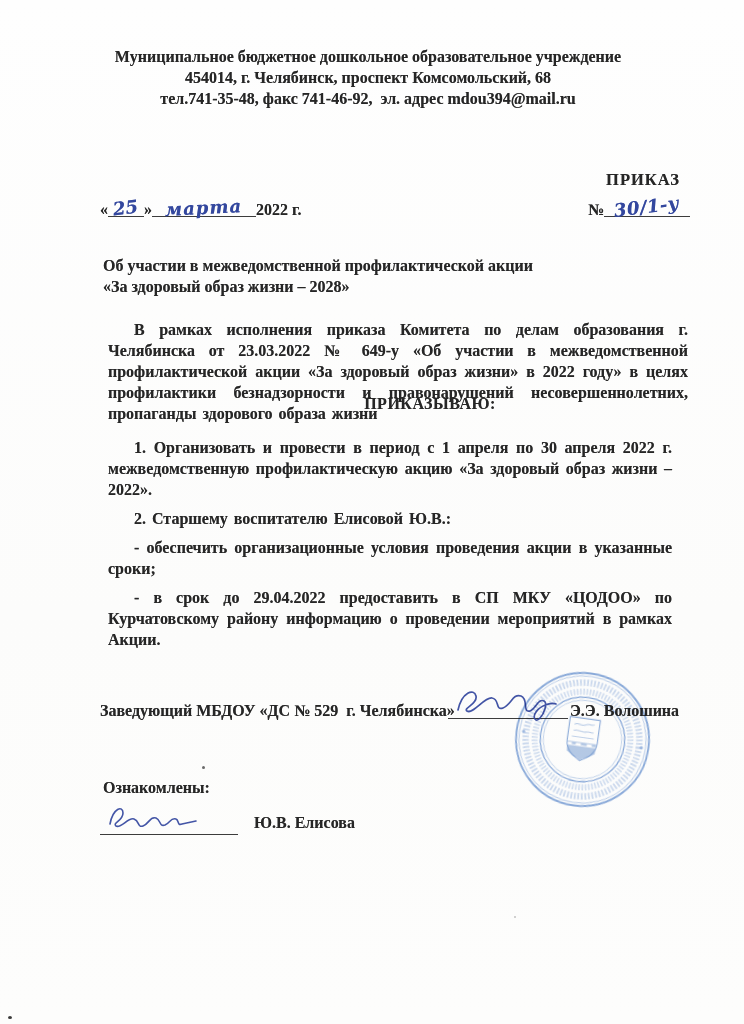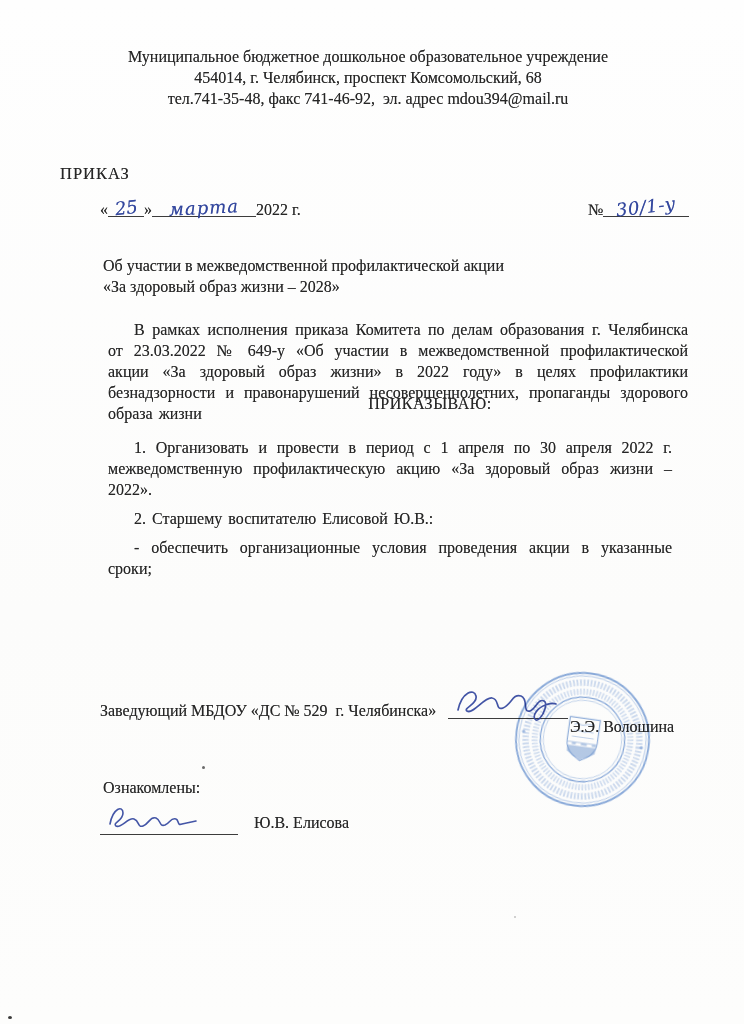--- a/index.html
+++ b/index.html
@@ -5,29 +5,29 @@
   html,body{margin:0;padding:0;background:#e8e8e8;}
   .page{
     position:relative;
     width:744px;height:1024px;
     margin:0 auto;
     background:linear-gradient(180deg,#fefefe 0%,#fcfcfb 60%,#fdfdfc 100%);
     overflow:hidden;
     font-family:"Liberation Serif","DejaVu Serif",serif;
     color:#262626;
   }
-  .scan-text{ text-shadow:0 0 .6px rgba(40,40,40,.55); }
+  .scan-text{ text-shadow:0 0 .6px rgba(40,40,40,.55);font-weight:bold; }
   .hdr{
     position:absolute;left:62px;top:46px;width:612px;
     text-align:center;font-size:16px;line-height:21px;
   }
   .hdr p{margin:0;white-space:pre-wrap;}
   .title{
-    position:absolute;left:60px;top:164px;width:620px;
-    text-align:left;font-size:16.5px;letter-spacing:1px;
+    position:absolute;left:60px;top:170px;width:620px;
+    text-align:right;font-size:16.5px;letter-spacing:1px;
   }
   .date-row{position:absolute;left:0;top:198px;width:744px;height:30px;font-size:16px;}
   .date-left{position:absolute;left:100px;top:0;}
   .order-num{position:absolute;left:588px;top:0;}
   .blank{
     display:inline-block;border-bottom:1.2px solid #3c3c3c;
     text-align:center;position:relative;height:18px;vertical-align:baseline;
   }
   .blank.day{width:36px;}
   .blank.month{width:104px;}
@@ -49,21 +49,21 @@
   }
   .preamble{position:absolute;left:100px;top:311px;width:580px;}
   .decree{
     position:absolute;left:110px;top:395px;width:640px;
     text-align:center;font-size:16px;letter-spacing:.5px;
   }
   .items{position:absolute;left:100px;top:429px;width:580px;}
   .sig-label{position:absolute;left:100px;top:702px;font-size:16px;white-space:pre-wrap;}
   .sig-underline{position:absolute;left:448px;top:700px;width:120px;height:18px;border-bottom:1.2px solid #3c3c3c;}
   .dir-sig{position:absolute;left:450px;top:684px;filter:blur(.2px);}
-  .sig-name{position:absolute;left:570px;top:718px;font-size:16px;}
+  .sig-name{position:absolute;left:570px;top:702px;font-size:16px;}
   .ack-label{position:absolute;left:103px;top:779px;font-size:16px;}
   .ack-underline{position:absolute;left:100px;top:816px;width:138px;height:18px;border-bottom:1.2px solid #3c3c3c;}
   .ack-sig{position:absolute;left:104px;top:800px;filter:blur(.2px);}
   .ack-name{position:absolute;left:254px;top:814px;font-size:16px;}
   .stamp{
     position:absolute;left:512px;top:669px;
     mix-blend-mode:multiply;opacity:.92;
     transform:rotate(8deg);filter:blur(.35px);
   }
   .speck{position:absolute;border-radius:50%;}
@@ -99,20 +99,21 @@
   </div>
 
   <p class="body-par preamble">В рамках исполнения приказа Комитета по делам образования г. Челябинска от 23.03.2022 № 649-у «Об участии в межведомственной профилактической акции «За здоровый образ жизни» в 2022 году» в целях профилактики безнадзорности и правонарушений несовершеннолетних, пропаганды здорового образа жизни</p>
 
   <div class="decree">ПРИКАЗЫВАЮ:</div>
 
   <div class="items">
     <p class="body-par">1. Организовать и провести в период с 1 апреля по 30 апреля 2022 г. межведомственную профилактическую акцию «За здоровый образ жизни – 2022».</p>
     <p class="body-par">2. Старшему воспитателю Елисовой Ю.В.:</p>
     <p class="body-par">- обеспечить организационные условия проведения акции в указанные сроки;</p>
+    <p class="body-par">- в срок до 29.04.2022 предоставить в СП МКУ «ЦОДОО»  по Курчатовскому району информацию о проведении мероприятий в рамках Акции.</p>
   </div>
 
   <span class="sig-label">Заведующий МБДОУ «ДС № 529  г. Челябинска»</span>
   <span class="sig-underline"></span>
   <svg class="dir-sig" width="112" height="40" viewBox="0 0 112 40">
     <path d="M8,26 C12,8 24,4 26,12 C28,20 13,24 17,27 C23,31 34,13 42,14 C50,15 45,27 53,24 C61,21 63,9 71,12 C79,15 72,29 80,27 C86,25 88,14 94,17 C98,19 94,30 90,34 C86,39 82,34 86,28 C90,22 100,18 106,20" fill="none" stroke="#33479e" stroke-width="1.7" stroke-linecap="round" opacity=".92"></path>
   </svg>
   <span class="sig-name">Э.Э. Волошина</span>
 
   <svg class="stamp" width="141" height="141" viewBox="0 0 140 140">

